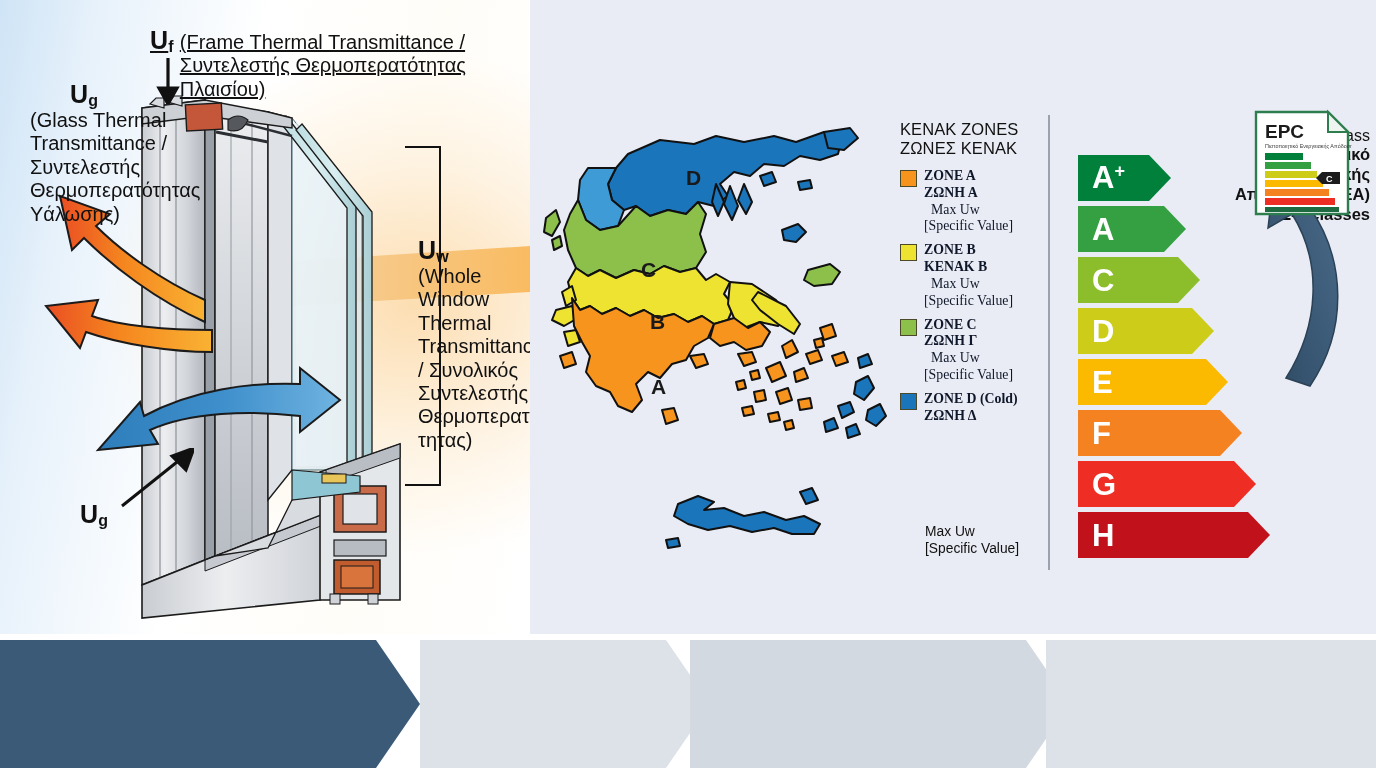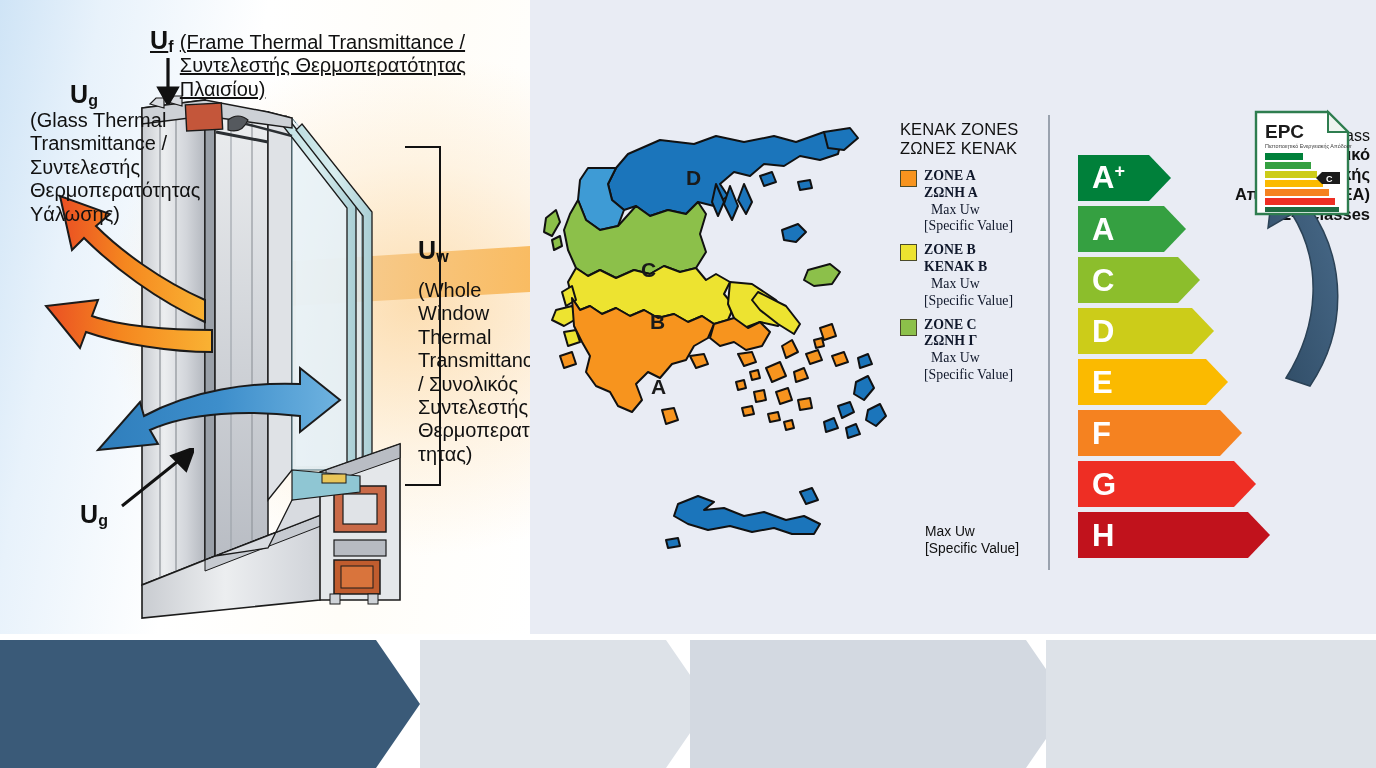--- a/index.html
+++ b/index.html
@@ -24,21 +24,21 @@
   .u-sym { font-weight: bold; font-size: 25px; letter-spacing: .2px; }
   .u-sym sub { font-size: 16px; font-weight: bold; vertical-align: baseline; position: relative; top: 3px; }
   .u-desc { font-size: 20px; line-height: 1.17; }
 
   #ug-top { left: 30px; top: 80px; width: 150px; }
   #ug-top .u-sym { display:block; margin-left: 40px; margin-bottom: 1px;}
   #uf-top { left: 150px; top: 26px; width: 360px; text-decoration: underline; }
   #uf-row { display: flex; align-items: flex-start; gap: 6px; }
   #uf-row .u-desc { padding-top: 5px; }
   #uw-right { left: 418px; top: 236px; width: 104px; }
-  #uw-right .u-sym { display:block; margin-bottom: 15px; }
+  #uw-right .u-sym { display:block; margin-bottom: 1px; }
   #ug-bot { left: 28px; top: 500px; width: 250px; }
   #ug-bot .u-sym { display:block; margin-left: 52px; margin-bottom: 1px; }
 
   
   #uw-bracket {
     position: absolute; left: 405px; top: 146px; width: 36px; height: 340px;
     border: 2.2px solid #111; border-left: none; background: none;
   }
   
   #uf-arrow { position: absolute; left: 155px; top: 58px; width: 28px; height: 46px; }
@@ -340,20 +340,27 @@
       <div class="legend-row">
         <div class="legend-swatch" style="background:#8CC04A"></div>
         <div class="legend-texts">
           <span class="en">ZONE C</span>
           <span class="gr">ΖΩΝΗ Γ</span>
           <span class="mx">Max Uw</span>
           <span class="sv">[Specific Value]</span>
         </div>
       </div>
 
+      <div class="legend-row">
+        <div class="legend-swatch" style="background:#1B75BB"></div>
+        <div class="legend-texts">
+          <span class="en">ZONE D (Cold)</span>
+          <span class="gr">ΖΩΝΗ Δ</span>
+        </div>
+      </div>
     </div>
 
     <div id="legend-foot">
       <div>Max Uw</div>
       <div>[Specific Value]</div>
     </div>
 
     <div id="legend-divider"></div>
 
     <div id="energy">

